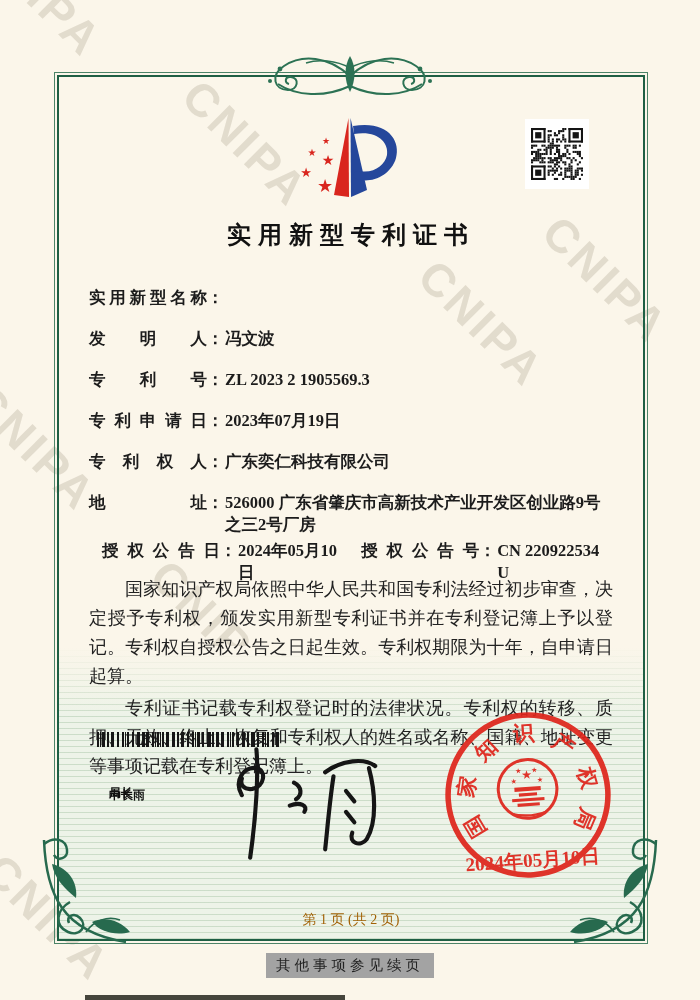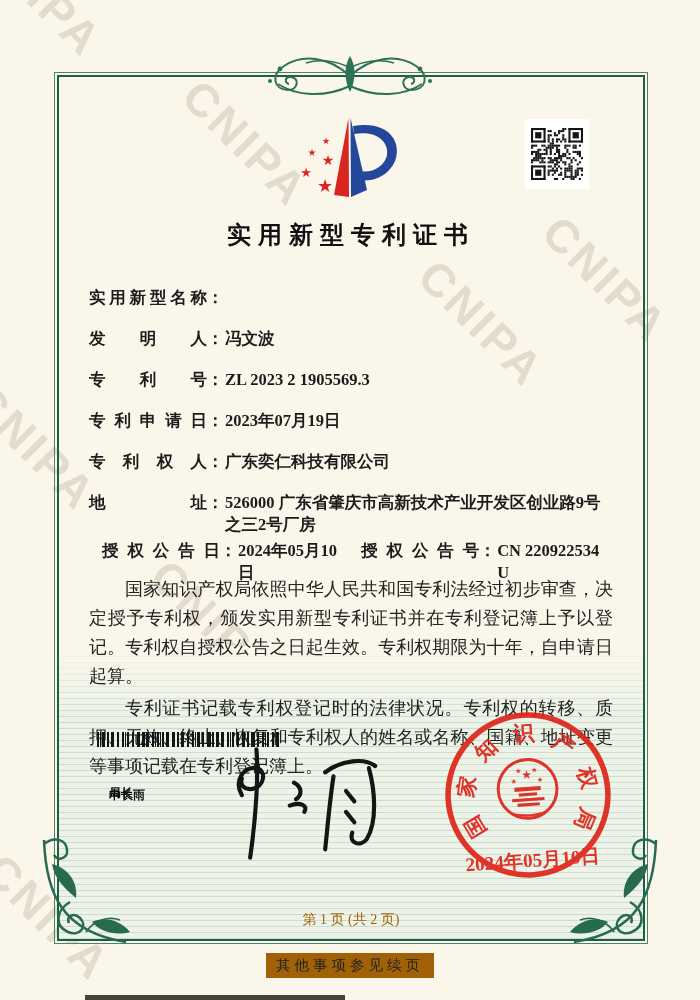--- a/index.html
+++ b/index.html
@@ -81,21 +81,21 @@
   .signature{position:absolute;left:146px;top:668px;width:190px;height:125px;}
   
   .seal{position:absolute;left:386px;top:635px;width:174px;height:174px;
     transform:rotate(-4deg);opacity:0.93;}
   
   .page-num{position:absolute;left:0;right:0;top:838px;text-align:center;font-size:14px;color:#a16207;}
   .cont-note{
     position:absolute;left:0;right:0;top:953px;text-align:center;z-index:3;
   }
   .cont-note span{
-    display:inline-block;background:#a16207;padding:3px 10px;
+    display:inline-block;background:#a3a3a3;padding:3px 10px;
     font-size:14.5px;letter-spacing:4px;color:#222;
   }
   .bottom-strip{position:absolute;left:85px;top:995px;width:260px;height:5px;background:#45453c;z-index:4;}
   
   .orn{position:absolute;z-index:4;pointer-events:none;}
   .orn.top{left:258px;top:46px;}
   .orn.bl{left:34px;top:824px;}
   .orn.br{left:534px;top:824px;}
 </style>
 </head>

